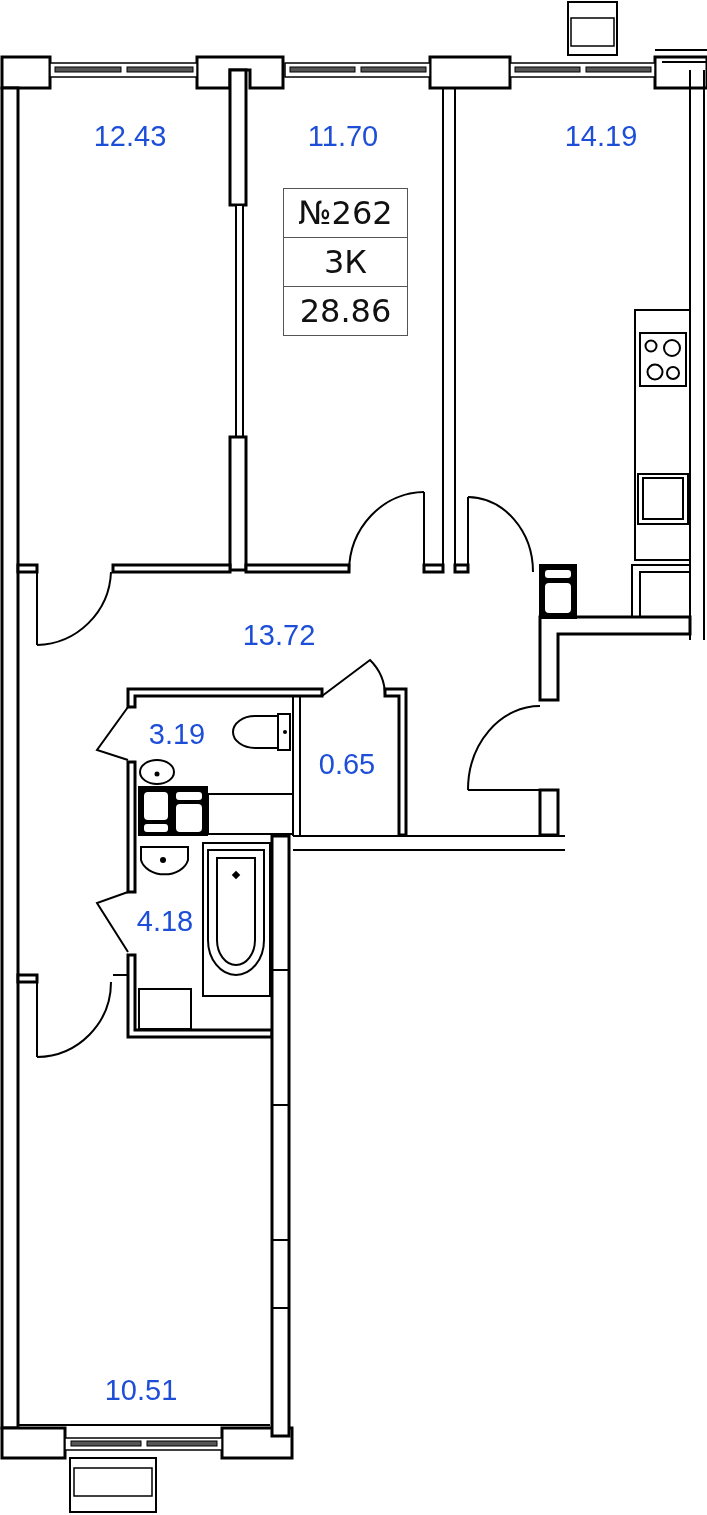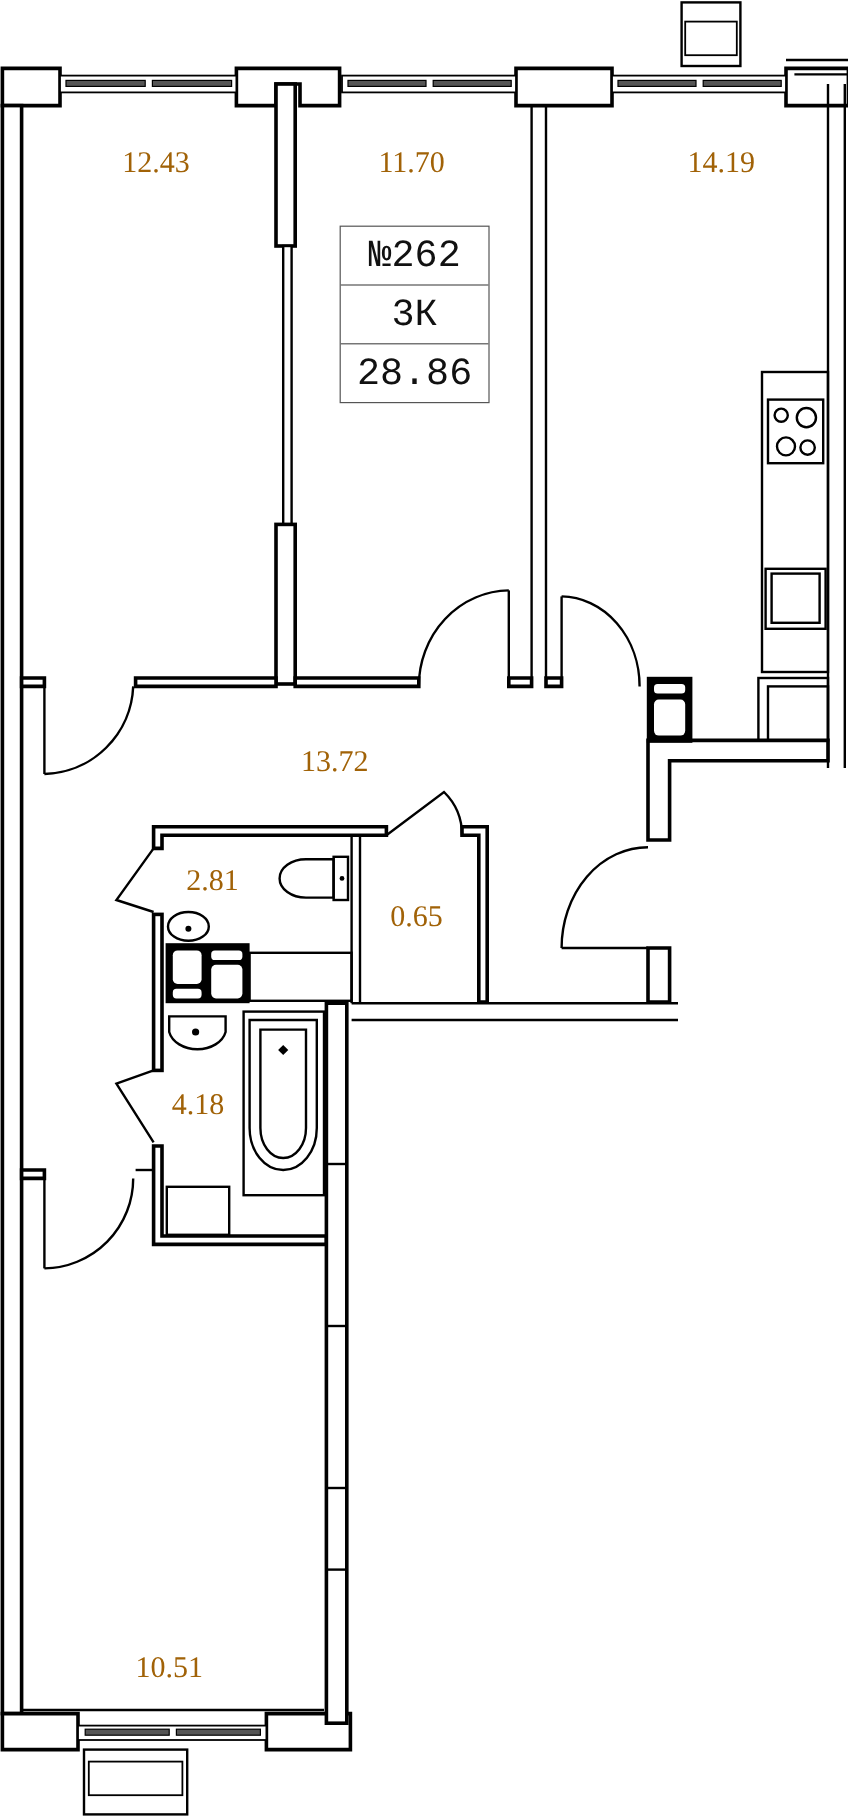--- a/index.html
+++ b/index.html
@@ -5,23 +5,23 @@
   html, body { margin: 0; padding: 0; background: #ffffff; }
   #plan-root { position: relative; width: 707px; height: 1515px; overflow: hidden; background: #ffffff; }
   svg { position: absolute; left: 0; top: 0; }
   .w { fill: #ffffff; stroke: #000; stroke-width: 3; }
   .wt { fill: #ffffff; stroke: #000; stroke-width: 2; }
   .ln { fill: none; stroke: #000; stroke-width: 2; }
   .ln1 { fill: none; stroke: #000; stroke-width: 1.5; }
   .blk { fill: #000; }
   .win { fill: #ffffff; stroke: #000; stroke-width: 1.5; }
   .wing { fill: #555; stroke: #000; stroke-width: 1; }
-  .lbl { position: absolute; font-family: Liberation Serif, serif; font-size: 25px; color: #a16207; line-height: 1; white-space: nowrap; transform: translate(-50%, -50%); }
+  .lbl { position: absolute; font-family: Liberation Sans, sans-serif; font-size: 29px; color: #1d4ed8; line-height: 1; white-space: nowrap; transform: translate(-50%, -50%); }
   .info-box { position: absolute; left: 283px; top: 188px; width: 123px; border: 1.5px solid #555; font-family: "DejaVu Sans", sans-serif; font-size: 32px; color: #111; }
-  .info-row { height: 48px; display: flex; align-items: center; justify-content: center; border-bottom: 1.5px solid #555; font-family: Liberation Mono, monospace; }
+  .info-row { height: 48px; display: flex; align-items: center; justify-content: center; border-bottom: 1.5px solid #555; }
   .info-row:last-child { border-bottom: none; }
 </style>
 </head>
 <body>
 
 <div id="plan-root">
 
 <svg width="707" height="1515" viewBox="0 0 707 1515">
 
   <g>
@@ -204,18 +204,18 @@
 <div class="info-box">
   <div class="info-row">№262</div>
   <div class="info-row">3К</div>
   <div class="info-row">28.86</div>
 </div>
 
 <div class="lbl" style="left:130px;top:136px">12.43</div>
 <div class="lbl" style="left:343px;top:136px">11.70</div>
 <div class="lbl" style="left:601px;top:136px">14.19</div>
 <div class="lbl" style="left:279px;top:635px">13.72</div>
-<div class="lbl" style="left:177px;top:734px">2.81</div>
+<div class="lbl" style="left:177px;top:734px">3.19</div>
 <div class="lbl" style="left:347px;top:764px">0.65</div>
 <div class="lbl" style="left:165px;top:921px">4.18</div>
 <div class="lbl" style="left:141px;top:1390px">10.51</div>
 
 </div>
 
 </body></html>

